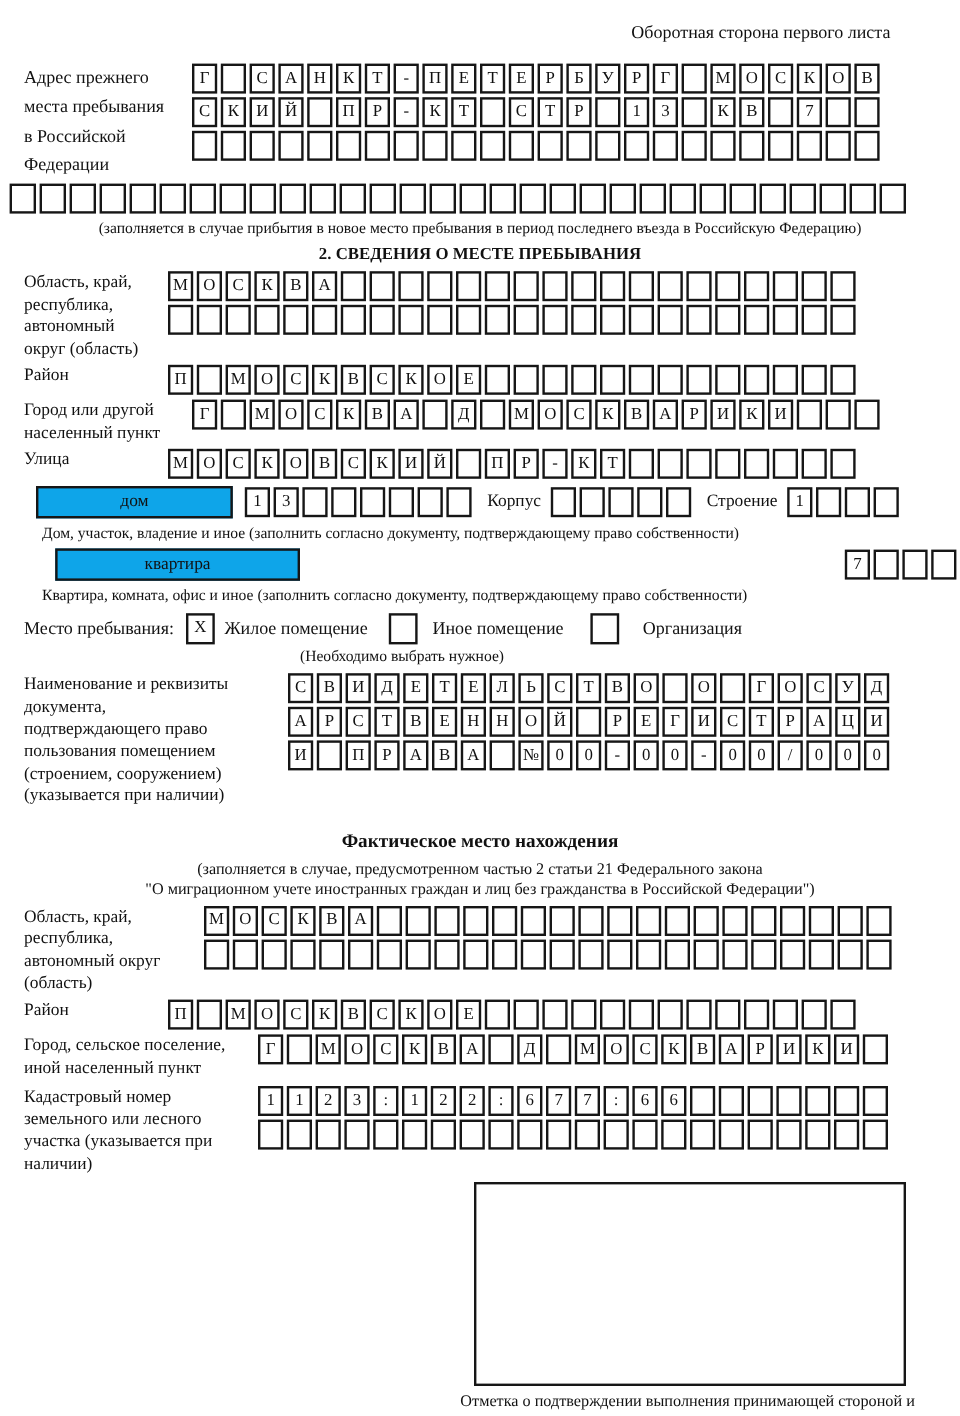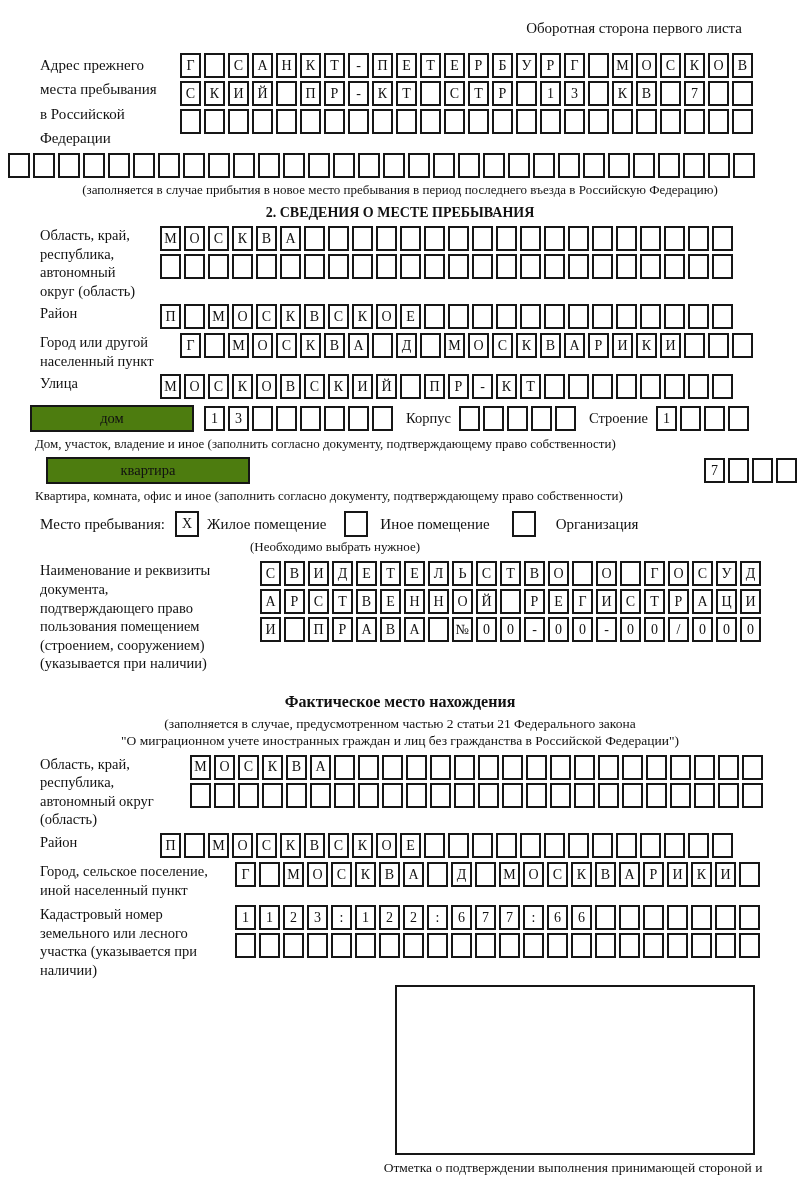--- a/index.html
+++ b/index.html
@@ -2,36 +2,36 @@
 <html lang="ru"><head>
 <meta charset="utf-8">
 <style>
   html,body{margin:0;padding:0;background:#fff;}
   .page{
     position:relative;width:800px;height:1180px;overflow:hidden;
     font-family:"Liberation Serif","DejaVu Serif",serif;color:#111;background:#fff;
     box-sizing:border-box;
   }
   .hdr-note{ text-align:right; padding:20px 58px 0 0; font-size:15px; }
-  .fline{ display:flex; align-items:flex-start; margin-left:40px; }
+  .fline{ display:flex; align-items:flex-start; margin-left:20px; }
   .flabel{ font-size:14.5px; line-height:1.28; box-sizing:border-box; }
   .rows{ display:flex; flex-direction:column; gap:3px; }
   .cells{ display:flex; }
   .cell{
     width:17px;height:21px;border:2px solid #161616;margin-right:3px;
     display:flex;align-items:center;justify-content:center;
     font-size:14px;line-height:1;background:#fff;flex:0 0 auto;
   }
   .cellw .cell{ width:18px; }
   .caption{ font-size:13px; }
   .caption.center{ text-align:center; }
   .sec-title{ text-align:center; font-weight:bold; font-size:14px; }
   .label-box{
     border:2px solid #161616; height:23px; display:flex; align-items:center; justify-content:center;
-    font-size:14.5px; box-sizing:content-box; background:#4d7c0f;
+    font-size:14.5px; box-sizing:content-box; background:#0ea5e9;
   }
   .inline-label{ font-size:14.5px; padding:3px 8px 0 10px; }
   .checkbox{
     width:20px;height:22px;border:2px solid #161616;display:inline-flex;
     align-items:center;justify-content:center;font-size:14px;vertical-align:middle;
     background:#fff;
   }
   .opt-label{ font-size:15px; vertical-align:middle; }
   .small-note{ font-size:13px; }
   .fact-note{ text-align:center; font-size:13.5px; line-height:1.3; }

